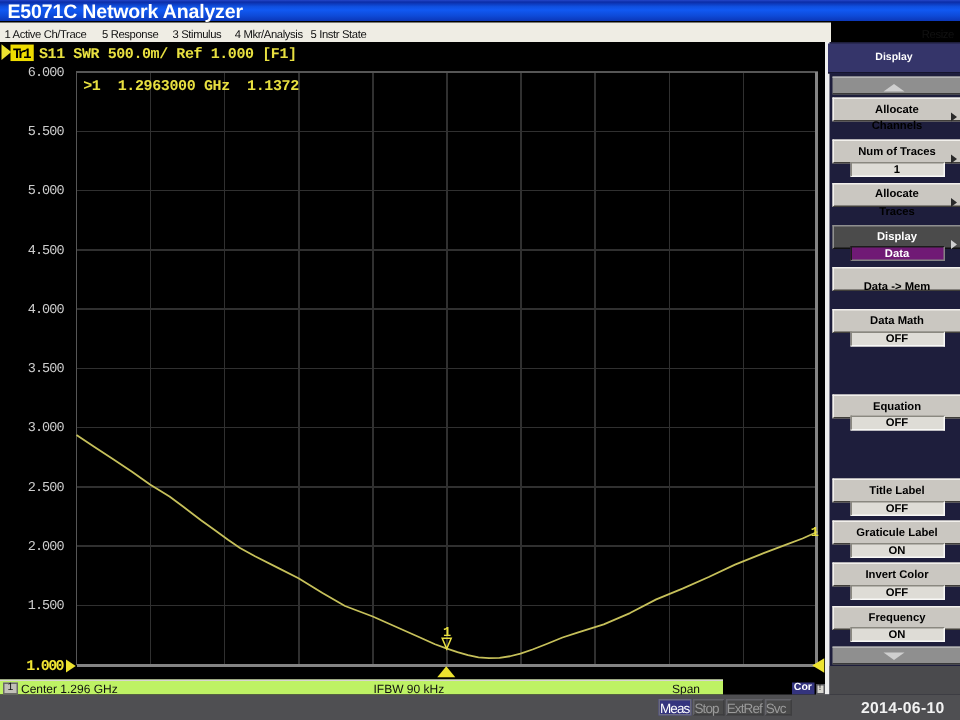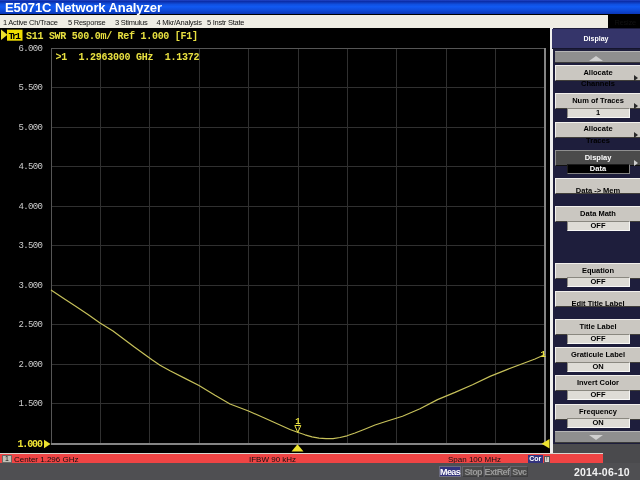--- a/index.html
+++ b/index.html
@@ -1,47 +1,47 @@
 <!DOCTYPE html>
 <html><head><meta charset="utf-8">
 <style>
 html,body{margin:0;padding:0;width:640px;height:480px;overflow:hidden;background:#000;}
 *{box-sizing:border-box;}
 #scr{position:absolute;left:0;top:0;width:640px;height:480px;font-family:"Liberation Sans",sans-serif;}
 #title{position:absolute;left:0;top:0;width:640px;height:14px;
  background:linear-gradient(180deg,#2446c8 0%,#0b2da8 10%,#1050e0 32%,#1159f2 48%,#0e4ad8 75%,#0b37b8 100%);}
 #title span{position:absolute;left:5px;top:0px;color:#fff;font-size:13px;font-weight:bold;letter-spacing:-0.1px;}
-#menu{position:absolute;left:0;top:15px;width:608px;height:13px;background:#efede4;font-size:7.5px;color:#111;letter-spacing:-0.25px;}
+#menu{position:absolute;left:0;top:15px;width:554px;height:13px;background:#efede4;font-size:7.5px;color:#111;letter-spacing:-0.25px;}
 #menu span{position:absolute;top:3px;}
 #main{position:absolute;left:0;top:28px;width:551px;height:425px;background:#000;}
 #panel{position:absolute;left:550px;top:28px;width:90px;height:435px;background:#1e1e3c;}
 #wstrip{position:absolute;left:0px;top:0px;width:3px;height:435px;background:#efefef;}
 #phead{position:absolute;left:2px;top:1px;width:88px;height:19.5px;background:#35356a;color:#fff;
  font-weight:bold;font-size:7px;text-align:center;line-height:19.5px;border-bottom:1px solid #15152e;}
 .scrollstrip{position:absolute;left:5px;width:85px;height:12px;background:#8f8f8f;border-top:1px solid #b5b5b5;border-bottom:1px solid #3a3a3a;}
 .tri-up{position:absolute;left:34px;top:4.5px;width:0;height:0;border-left:7px solid transparent;border-right:7px solid transparent;border-bottom:5px solid #cfcfcf;}
 .tri-dn{position:absolute;left:34px;top:3.5px;width:0;height:0;border-left:7px solid transparent;border-right:7px solid transparent;border-top:5px solid #cfcfcf;}
 .btn{position:absolute;left:5px;width:85px;height:16px;background:#cac7c1;color:#000;
  border-top:1px solid #f2f0ec;border-left:1px solid #f2f0ec;border-bottom:1px solid #403e3a;
  font-size:7.5px;font-weight:bold;text-align:center;}
 .l2{line-height:11.5px;padding-top:0.5px;}
 .l1{line-height:23px;}
 .ln1{position:absolute;left:0;right:0;top:1px;height:12px;line-height:12px;}
 .val{position:absolute;left:10.5px;top:13.5px;width:63px;height:10px;background:#dedcd6;
  border:1px solid #8a8880;border-bottom-color:#f8f8f6;border-right-color:#f8f8f6;
  font-size:7.5px;font-weight:bold;line-height:8px;text-align:center;}
 .arr{position:absolute;right:2px;top:9px;width:0;height:0;border-top:3.5px solid transparent;border-bottom:3.5px solid transparent;border-left:4.5px solid #2a2a2a;}
 .sel{background:#4b4b4b;color:#fff;border-top:1px solid #8f8f8f;border-left:1px solid #8f8f8f;border-bottom:1px solid #101010;}
-.sel .val{background:#000000;border:1px solid #1c1c1c;border-bottom-color:#848484;border-right-color:#848484;color:#fff;}
+.sel .val{background:#701a75;border:1px solid #1c1c1c;border-bottom-color:#848484;border-right-color:#848484;color:#fff;}
 .sel .arr{border-left-color:#cfcfcf;}
 #pbot{position:absolute;left:3px;top:415.5px;width:87px;height:19.5px;background:#4a4a4d;}
-#status{position:absolute;left:0;top:452.5px;width:603px;height:10.5px;background:#ef4444;border-top:1px solid #d8d6d0;font-size:8px;color:#101010;}
+#status{position:absolute;left:0;top:452.5px;width:482px;height:10.5px;background:#bef264;border-top:1px solid #d8d6d0;font-size:8px;color:#101010;}
 #chbox{position:absolute;left:2px;top:1px;width:10px;height:8px;border:1px solid #6a6a66;background:#c2c0b8;font-size:7px;line-height:6px;text-align:center;}
 #bottom{position:absolute;left:0;top:463px;width:640px;height:17px;background:#4f4f52;}
-.ind{position:absolute;top:3.3px;height:11.2px;font-size:9px;font-weight:bold;text-align:right;letter-spacing:-0.6px;line-height:10.5px;}
+.ind{position:absolute;top:3.3px;height:11.2px;font-size:9px;font-weight:normal;text-align:left;letter-spacing:-0.6px;line-height:10.5px;}
 #meas{left:439px;width:21.5px;background:#34347e;color:#fff;border:1px solid #6a6a7e;}
 .dim{background:#4a4a4a;color:#9a9a9a;border:1px solid #3e3e40;border-top-color:#64646a;border-left-color:#64646a;}
 #date{position:absolute;left:550px;top:2.5px;color:#f2f2f2;font-weight:bold;font-size:10.5px;letter-spacing:0.2px;margin-left:24px;}
 #corbox{position:absolute;left:527.5px;top:1.5px;width:15.5px;height:8px;background:#34347e;color:#fff;font-size:7px;font-weight:bold;text-align:center;line-height:7.5px;}
 #exbox{position:absolute;left:544px;top:2px;width:5.5px;height:7.5px;background:#d8d6d0;border:1px solid #55555a;font-size:6px;line-height:5px;text-align:center;color:#222;}
 </style></head>
 <body>
 <div id="scr">
   <div id="title">
       <span>E5071C Network Analyzer</span>
@@ -137,21 +137,20 @@
       </div>
     <div class="btn l1" style="top:150px">Data -&gt; Mem</div>
     <div class="btn" style="top:178.2px">
         <div class="ln1">Data Math</div>
         <div class="val">OFF</div>
       </div>
     <div class="btn" style="top:234.6px">
         <div class="ln1">Equation</div>
         <div class="val">OFF</div>
       </div>
-    <div class="btn l1" style="top:262.8px">Edit Title Label</div>
     <div class="btn" style="top:291px">
         <div class="ln1">Title Label</div>
         <div class="val">OFF</div>
       </div>
     <div class="btn" style="top:319.2px">
         <div class="ln1">Graticule Label</div>
         <div class="val">ON</div>
       </div>
     <div class="btn" style="top:347.4px">
         <div class="ln1">Invert Color</div>

